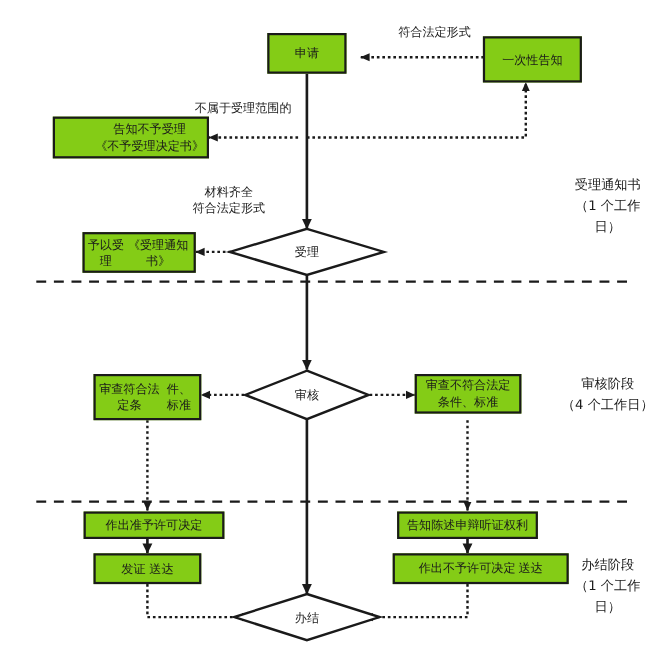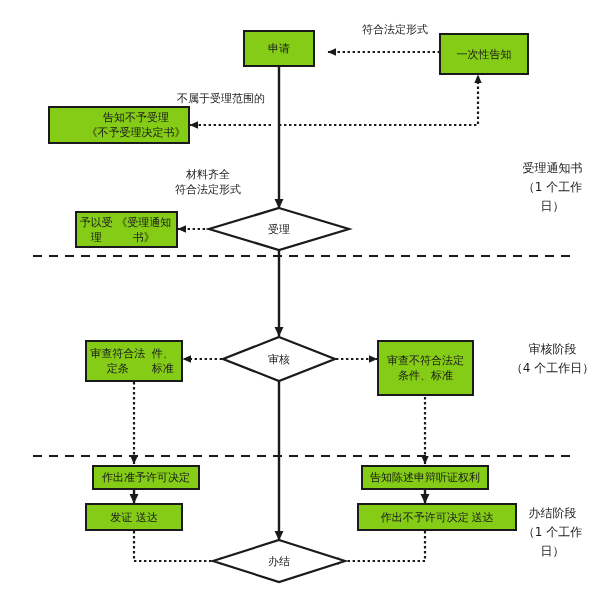--- a/index.html
+++ b/index.html
@@ -146,26 +146,26 @@
   <div class="node box" style="left:75px; top:211px; width:103px; height:37px; flex-direction:row;">
     <span>予以受理</span>
     <span>《受理通知书》</span>
   </div>
 
   <div class="node box" style="left:85px; top:340px; width:98px; height:42px; flex-direction:row;">
     <span>审查符合法定条</span>
     <span>件、标准</span>
   </div>
 
-  <div class="node box" style="left:377px; top:340px; width:97px; height:56px; flex-direction:column;">
+  <div class="node box" style="left:377px; top:340px; width:97px; height:36px; flex-direction:column;">
     <span>审查不符合法定</span>
     <span>条件、标准</span>
   </div>
 
-  <div class="node box" style="left:92px; top:465px; width:108px; height:25px;">
+  <div class="node box" style="left:76px; top:465px; width:128px; height:25px;">
     <span>作出准予许可决定</span>
   </div>
 
   <div class="node box" style="left:85px; top:503px; width:98px; height:28px;">
     <span>发证  送达</span>
   </div>
 
   <div class="node box" style="left:361px; top:465px; width:128px; height:25px;">
     <span>告知陈述申辩听证权利</span>
   </div>

